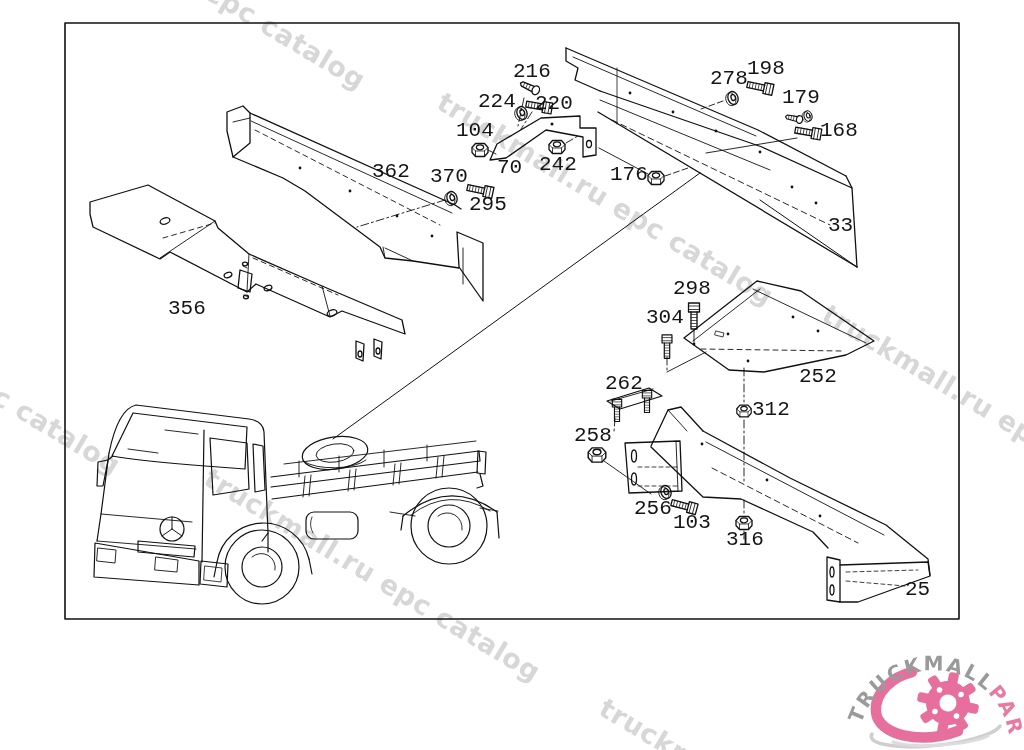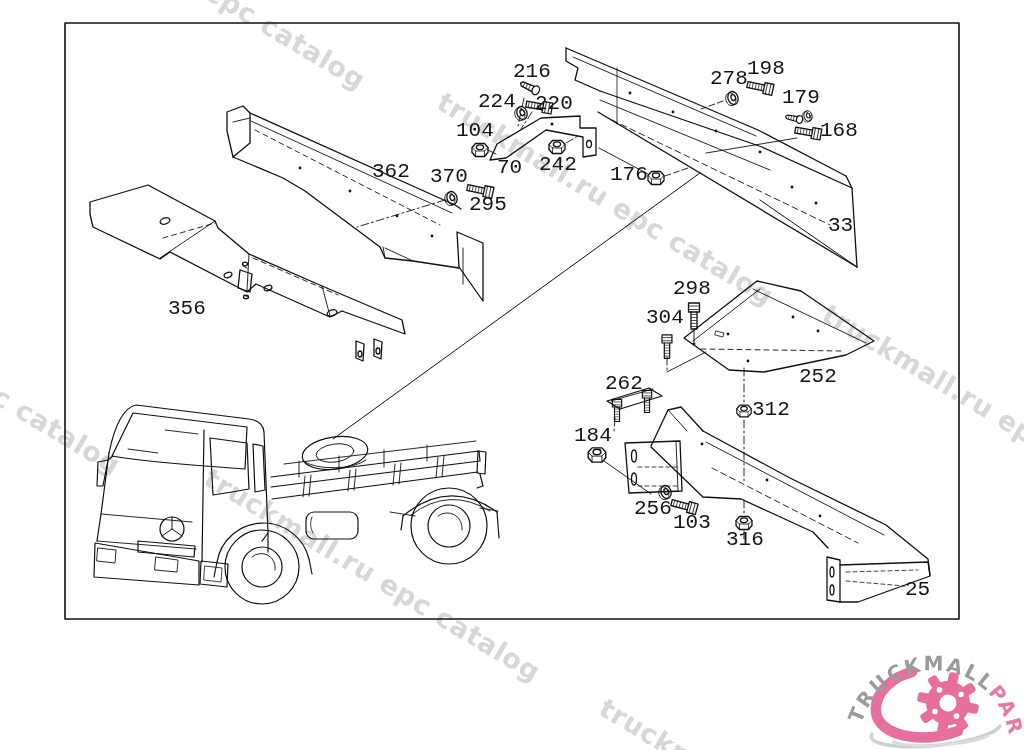--- a/index.html
+++ b/index.html
@@ -330,21 +330,21 @@
   <div class="plabel" style="left:828px;top:215px">33</div>
   <div class="plabel" style="left:372px;top:161px">362</div>
   <div class="plabel" style="left:430px;top:166px">370</div>
   <div class="plabel" style="left:469px;top:194px">295</div>
   <div class="plabel" style="left:168px;top:298px">356</div>
   <div class="plabel" style="left:673px;top:278px">298</div>
   <div class="plabel" style="left:646px;top:307px">304</div>
   <div class="plabel" style="left:799px;top:366px">252</div>
   <div class="plabel" style="left:752px;top:399px">312</div>
   <div class="plabel" style="left:605px;top:373px">262</div>
-  <div class="plabel" style="left:574px;top:425px">184</div>
+  <div class="plabel" style="left:574px;top:425px">258</div>
   <div class="plabel" style="left:634px;top:498px">256</div>
   <div class="plabel" style="left:673px;top:512px">103</div>
   <div class="plabel" style="left:726px;top:529px">316</div>
   <div class="plabel" style="left:905px;top:579px">25</div>
 
   <svg class="logo" viewBox="830 640 194 110">
 
     <path d="M872,734 A64,15 -6 0 0 1000,726" stroke="#cfcfcf" stroke-width="3.5" fill="none" stroke-linecap="round"></path>
     <path d="M893,742 A52,10 -4 0 0 988,736" stroke="#dcdcdc" stroke-width="3" fill="none" stroke-linecap="round"></path>
 

